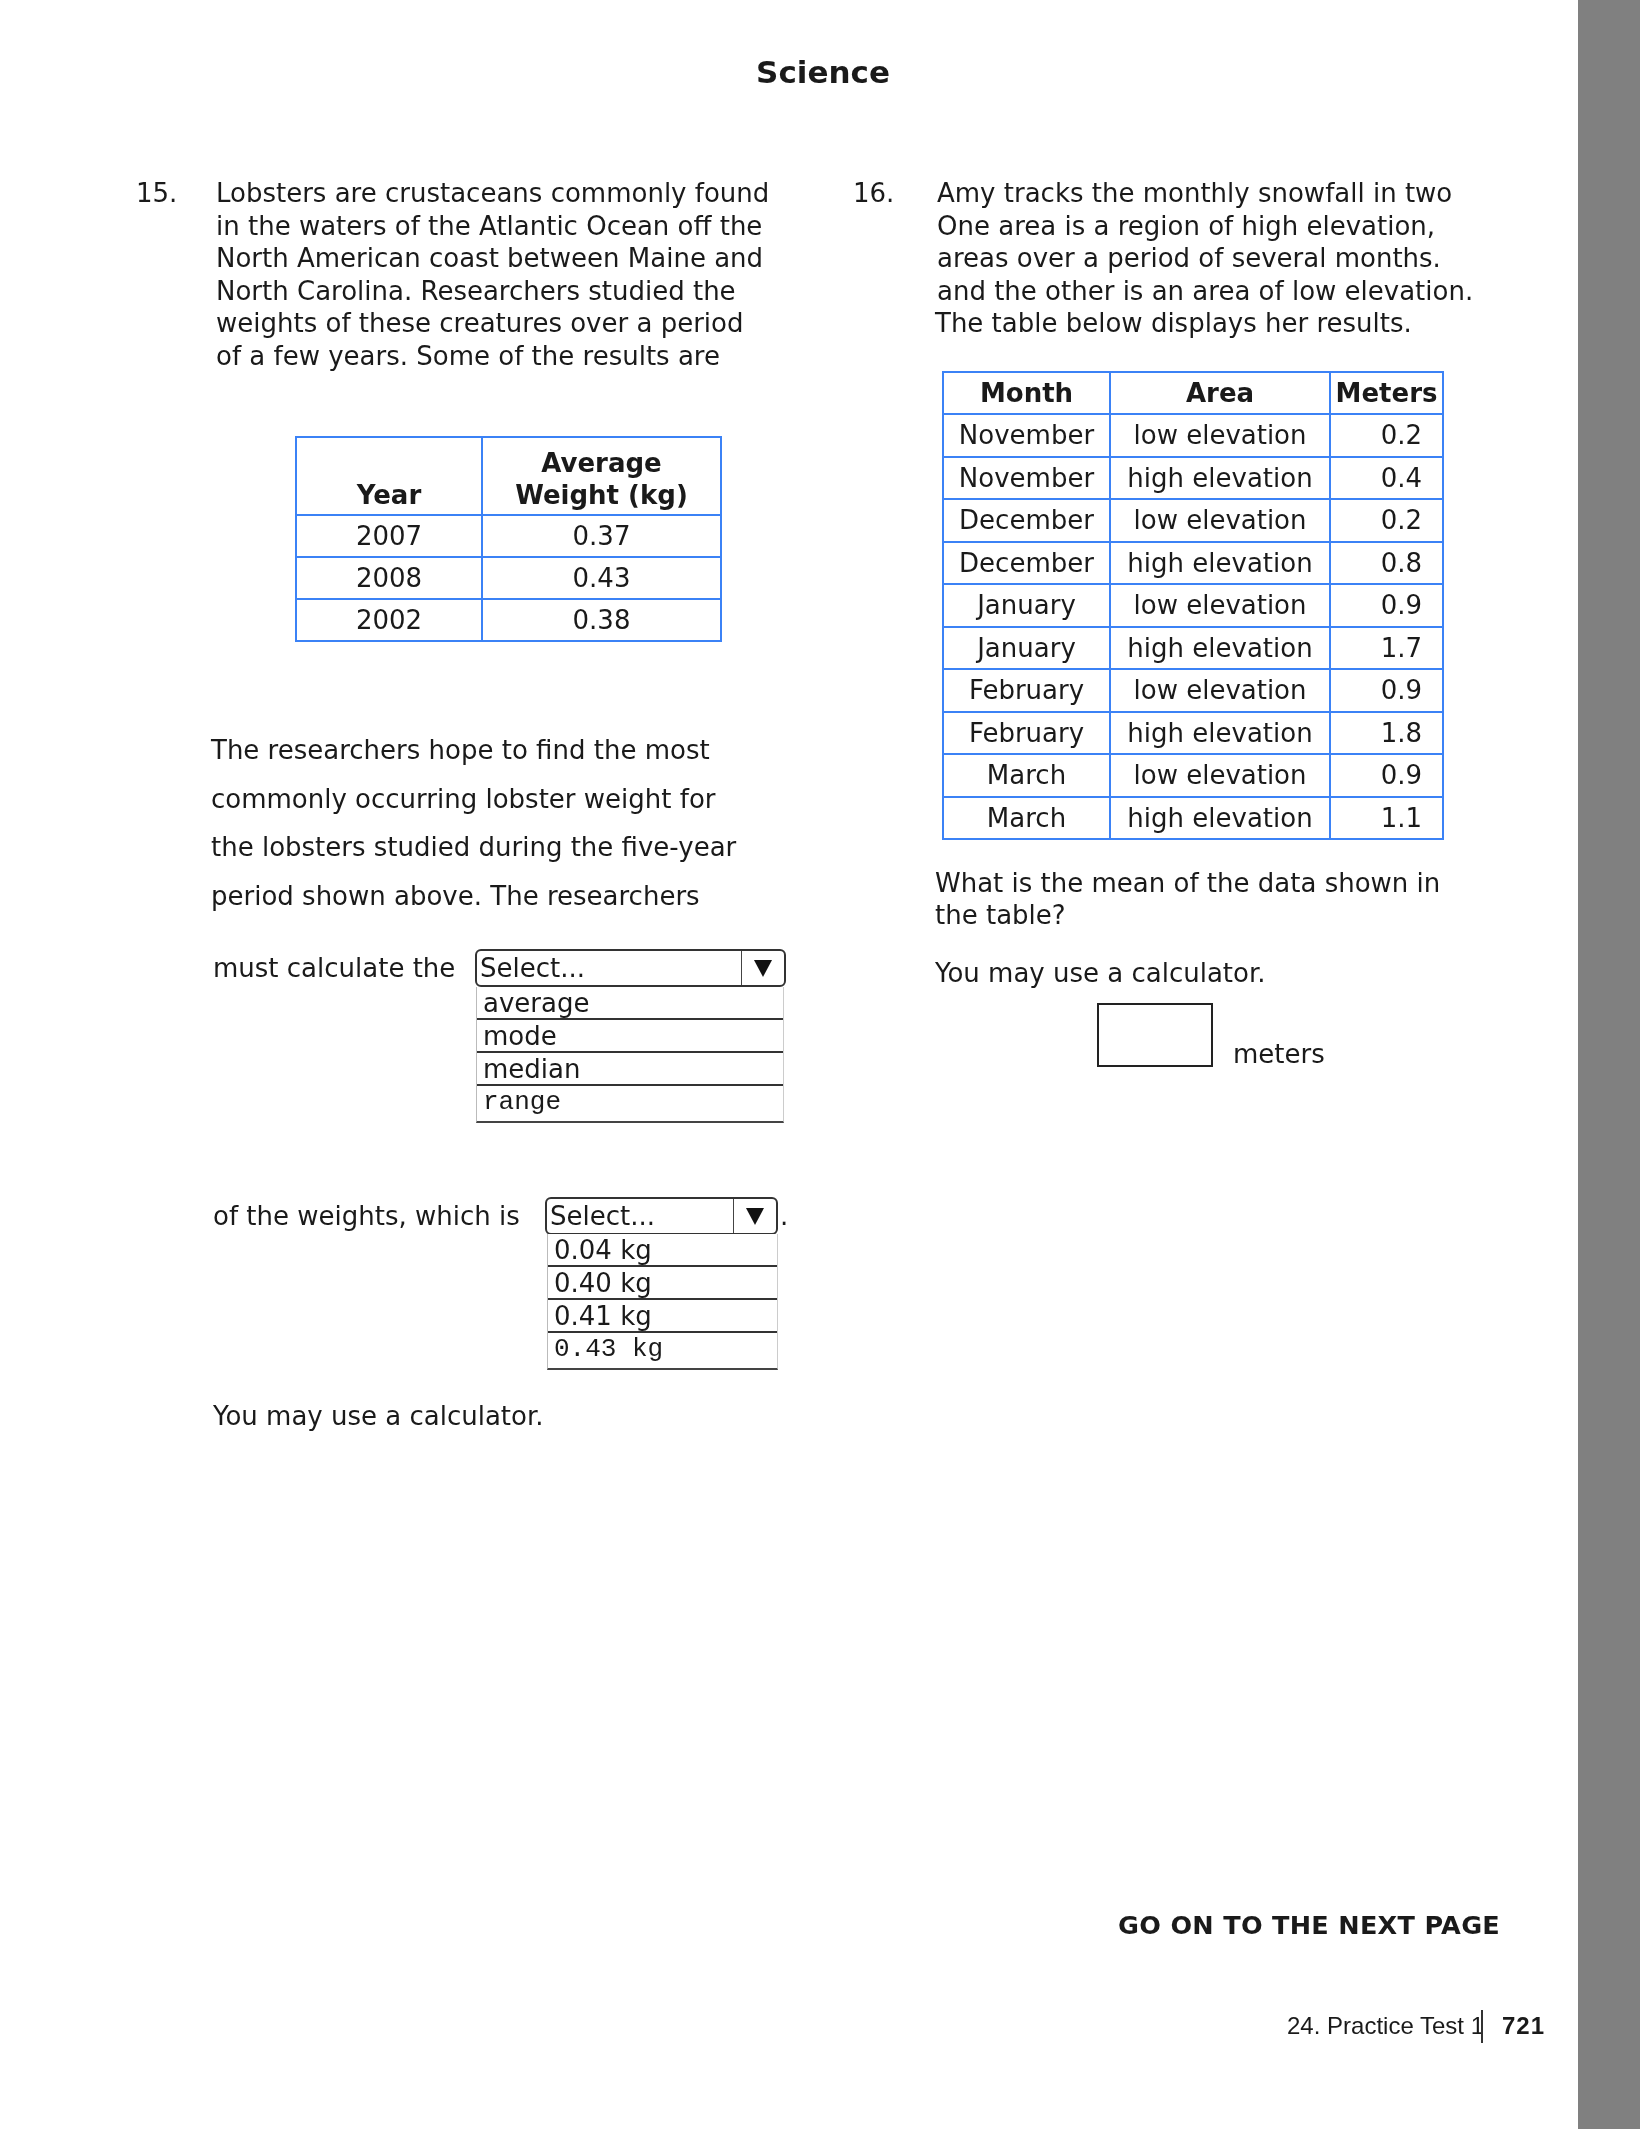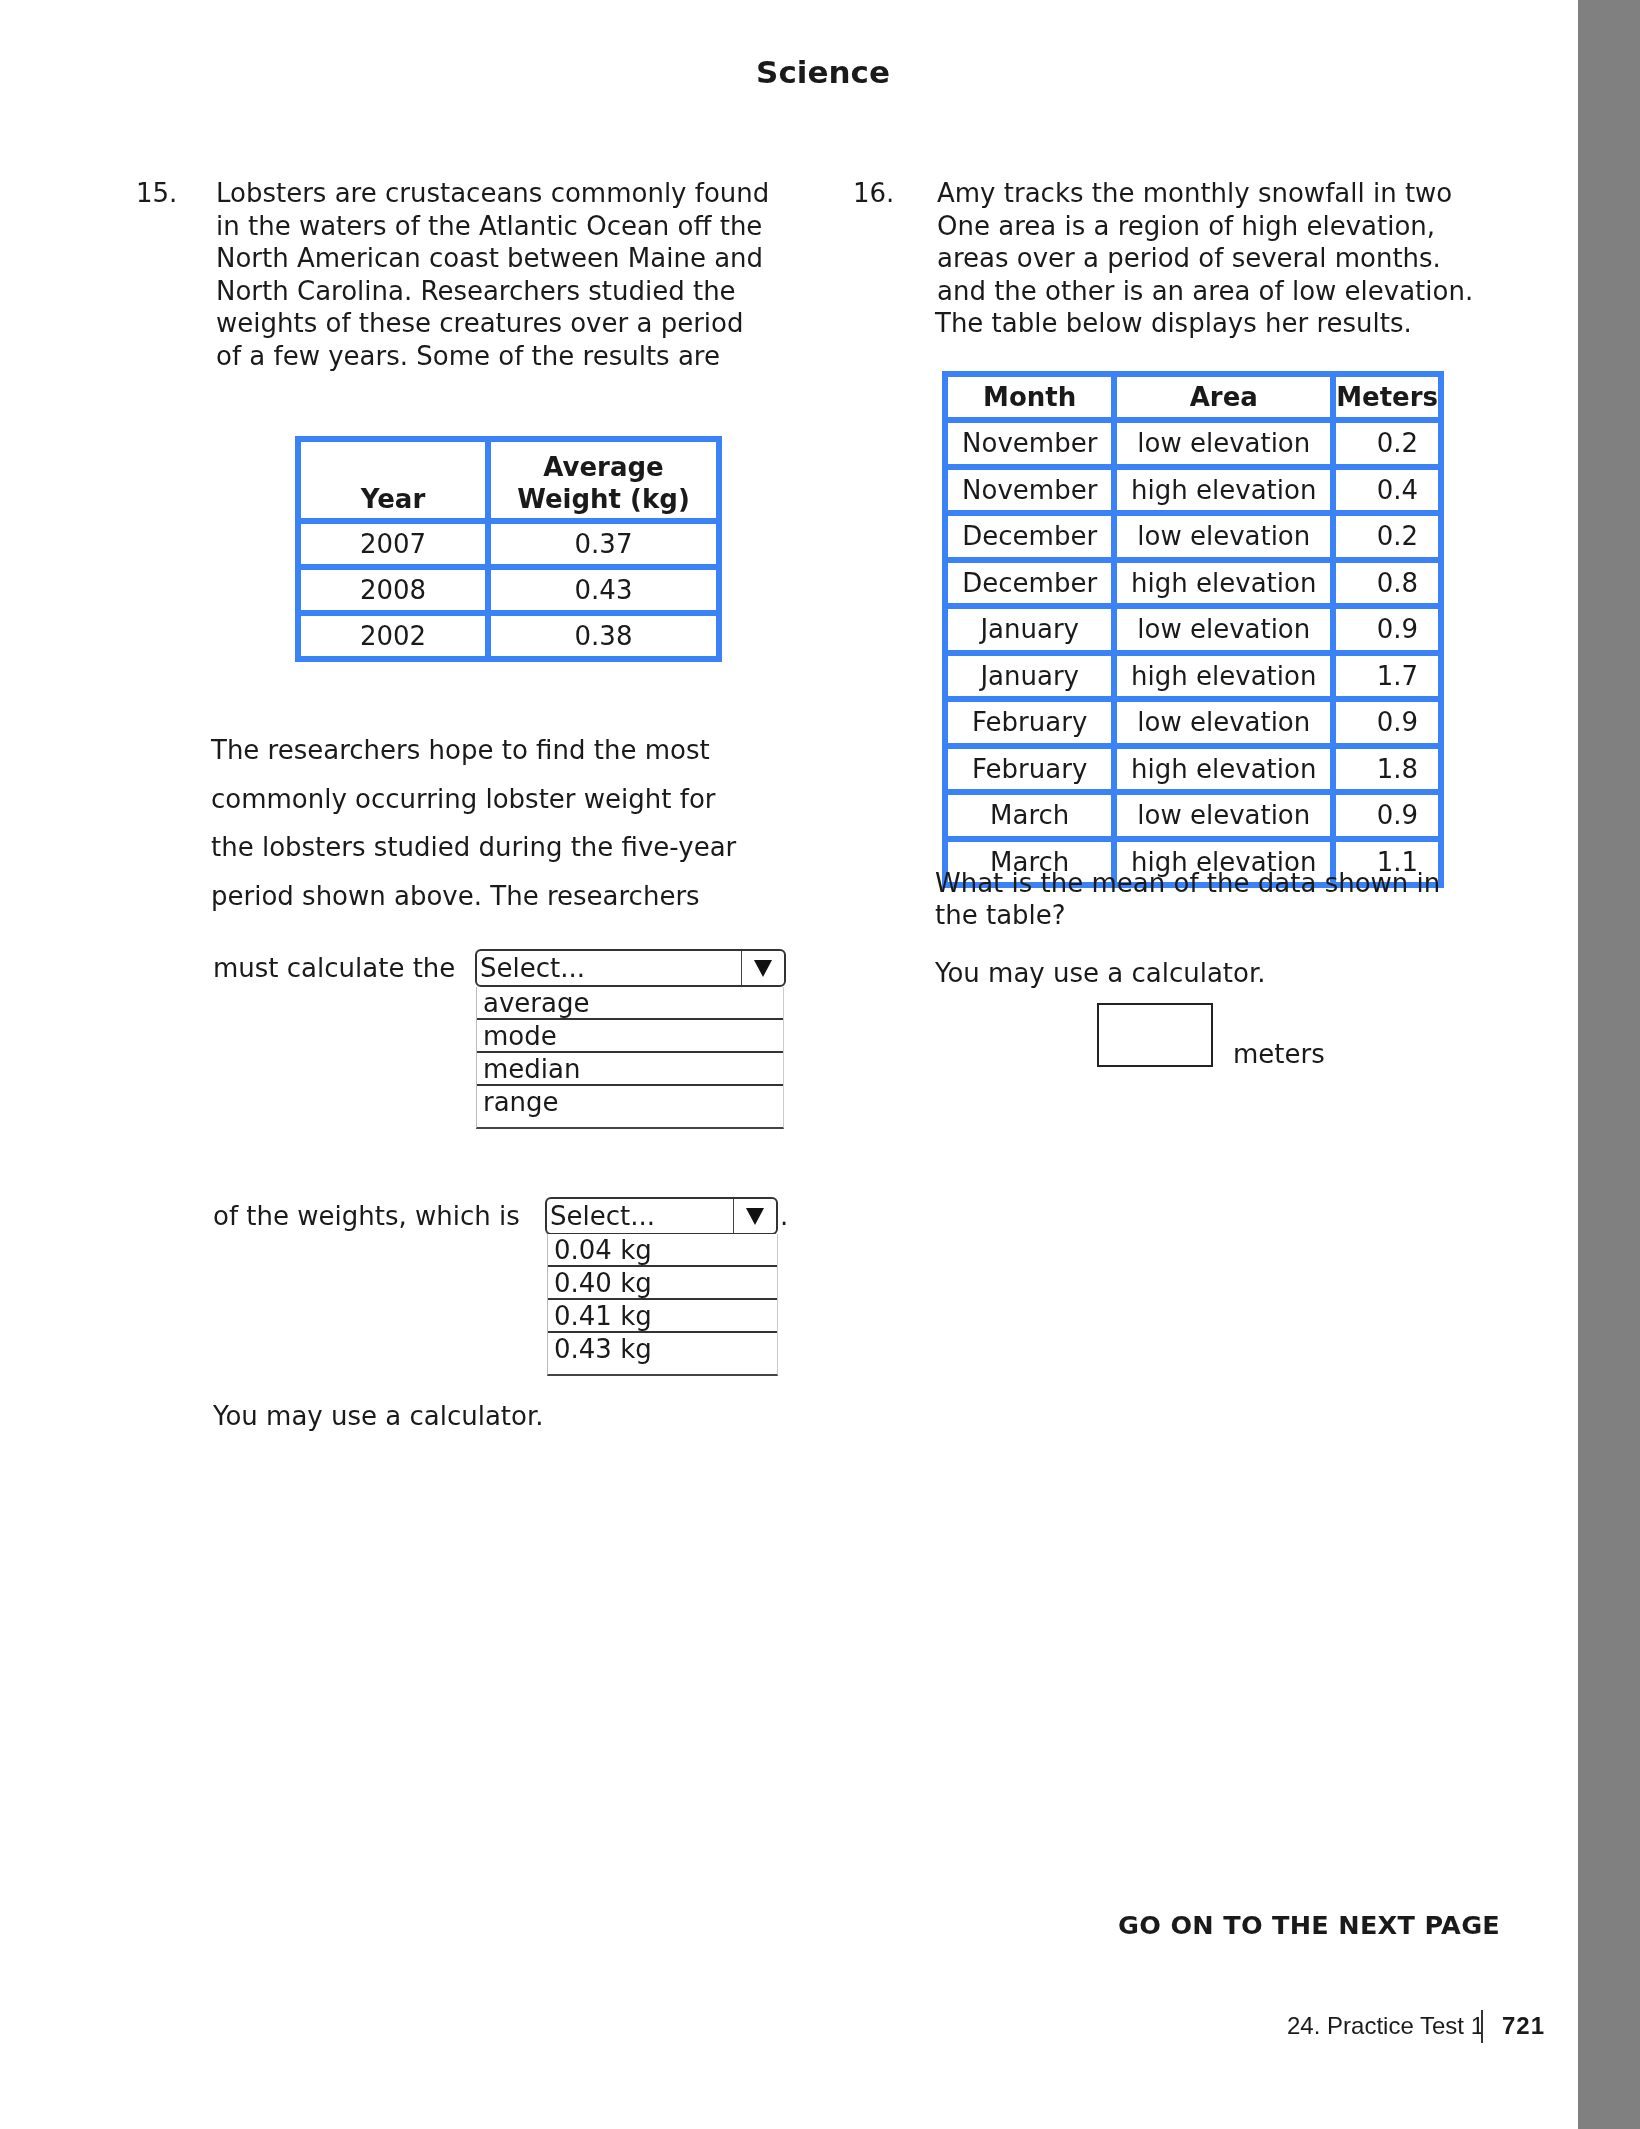--- a/index.html
+++ b/index.html
@@ -10,42 +10,42 @@
     }
     .sidebar { position: absolute; left: 1578px; top: 0; width: 62px; height: 2129px; background: #808080; }
     .abs { position: absolute; }
     .title { left: 0; width: 1646px; top: 52px; text-align: center; font-weight: bold; font-size: 31px; line-height: 40px; }
     .qnum { font-size: 26px; line-height: 32.5px; }
     .qtext { font-size: 26px; line-height: 32.5px; white-space: pre; }
     .para { font-size: 26px; line-height: 48.5px; white-space: pre; }
     .txt { font-size: 26px; line-height: 32px; white-space: pre; }
 
     table.grid { border-collapse: collapse; position: absolute; font-size: 26px; }
-    table.grid td, table.grid th { border: 6px solid #3b82f6; padding: 0; }
+    table.grid td, table.grid th { border: 2px solid #3b82f6; padding: 0; }
     table.grid th { font-weight: bold; }
 
     #t1 { left: 295px; top: 436px; width: 427px; }
     #t1 th { height: 73px; vertical-align: bottom; line-height: 32px; padding-bottom: 3px; }
     #t1 td { height: 40px; text-align: center; line-height: 40px; }
     #t1 .c1 { width: 184px; }
 
     #t2 { left: 942px; top: 371px; width: 502px; }
     #t2 th { height: 40px; line-height: 40px; text-align: center; }
     #t2 td { height: 40.5px; line-height: 40px; }
     #t2 .c1 { width: 165px; text-align: center; }
     #t2 .c2 { width: 218px; text-align: center; }
     #t2 .c3 { text-align: right; padding-right: 20px; }
 
     .select { position: absolute; border: 2px solid #333; border-radius: 6px; background: #fff; box-sizing: border-box; }
     .select .val { position: absolute; left: 3px; top: 0; font-size: 26px; line-height: 34px; }
     .select .arrowbox { position: absolute; right: 0; top: 0; bottom: 0; width: 42px; border-left: 1.5px solid #444; display: flex; align-items: center; justify-content: center; }
     .tri { width: 0; height: 0; border-left: 9px solid transparent; border-right: 9px solid transparent; border-top: 17px solid #111; }
     .optlist { position: absolute; box-sizing: border-box; border-left: 1.5px solid #bbb; border-right: 1.5px solid #ccc; border-bottom: 2px solid #444; background: #fff; }
     .opt { height: 33px; box-sizing: border-box; border-bottom: 2px solid #333; font-size: 26px; line-height: 33px; padding-left: 6px; }
-    .opt:last-child { border-bottom: none; height: 41px; }
+    .opt:last-child { border-bottom: none; height: 35px; font-family: Liberation Mono, monospace; }
 
     .answerbox { position: absolute; left: 1097px; top: 1003px; width: 116px; height: 64px; border: 2.5px solid #222; box-sizing: border-box; background: #fff; }
     .next { left: 1118px; top: 1908px; font-weight: bold; font-size: 25.5px; line-height: 34px; letter-spacing: 0.3px; }
     .footer { top: 2008px; font-family: "Liberation Sans", sans-serif; font-size: 24px; line-height: 36px; }
     .footer-divider { position: absolute; left: 1481px; top: 2010px; width: 2px; height: 33px; background: #333; }
   </style>
 </head>
 <body>
 
 <div class="sidebar"></div>

